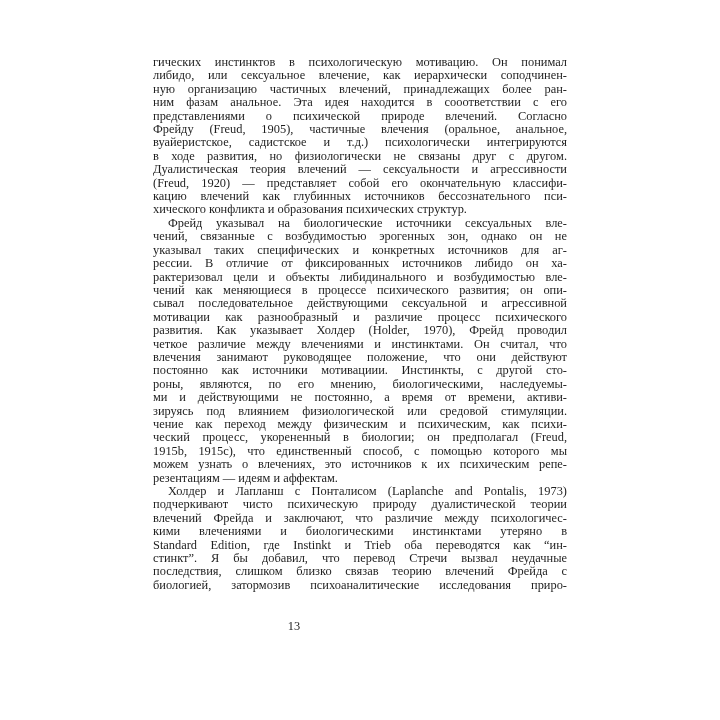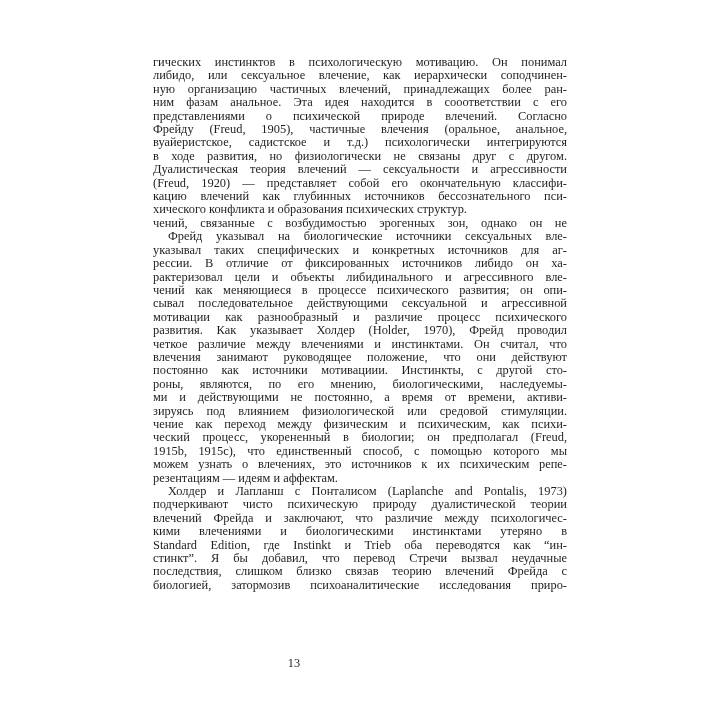--- a/index.html
+++ b/index.html
@@ -11,21 +11,21 @@
     position: absolute; left: 153px; top: 56px; width: 414px;
     font-size: 12.4px; line-height: 13.42px;
   }
   .line {
     display: block; white-space: nowrap; text-align: justify; text-align-last: justify;
     height: 13.42px; overflow: visible;
   }
   .line.last { text-align-last: left; }
   .line.indent { padding-left: 15px; }
   .page-number {
-    position: absolute; left: 0; width: 588px; top: 656px; text-align: center;
+    position: absolute; left: 0; width: 588px; top: 619px; text-align: center;
     font-size: 12.4px;
   }
 </style>
 </head>
 <body>
 
 <div class="page-text">
   <div>
     <span class="line">гических инстинктов в психологическую мотивацию. Он понимал</span>
     <span class="line">либидо, или сексуальное влечение, как иерархически соподчинен-</span>
@@ -34,25 +34,25 @@
     <span class="line">представлениями о психической природе влечений. Согласно</span>
     <span class="line">Фрейду (Freud, 1905), частичные влечения (оральное, анальное,</span>
     <span class="line">вуайеристское, садистское и т.д.) психологически интегрируются</span>
     <span class="line">в ходе развития, но физиологически не связаны друг с другом.</span>
     <span class="line">Дуалистическая теория влечений — сексуальности и агрессивности</span>
     <span class="line">(Freud, 1920) — представляет собой его окончательную классифи-</span>
     <span class="line">кацию влечений как глубинных источников бессознательного пси-</span>
     <span class="line last">хического конфликта и образования психических структур.</span>
   </div>
   <div>
+    <span class="line indent">Фрейд указывал на биологические источники сексуальных вле-</span>
     <span class="line">чений, связанные с возбудимостью эрогенных зон, однако он не</span>
-    <span class="line indent">Фрейд указывал на биологические источники сексуальных вле-</span>
     <span class="line">указывал таких специфических и конкретных источников для аг-</span>
     <span class="line">рессии. В отличие от фиксированных источников либидо он ха-</span>
-    <span class="line">рактеризовал цели и объекты либидинального и агрессивного вле-</span>
+    <span class="line">рактеризовал цели и объекты либидинального и возбудимостью вле-</span>
     <span class="line">чений как меняющиеся в процессе психического развития; он опи-</span>
     <span class="line">сывал последовательное действующими сексуальной и агрессивной</span>
     <span class="line">мотивации как разнообразный и различие процесс психического</span>
     <span class="line">развития. Как указывает Холдер (Holder, 1970), Фрейд проводил</span>
     <span class="line">четкое различие между влечениями и инстинктами. Он считал, что</span>
     <span class="line">влечения занимают руководящее положение, что они действуют</span>
     <span class="line">постоянно как источники мотивациии. Инстинкты, с другой сто-</span>
     <span class="line">роны, являются, по его мнению, биологическими, наследуемы-</span>
     <span class="line">ми и действующими не постоянно, а время от времени, активи-</span>
     <span class="line">зируясь под влиянием физиологической или средовой стимуляции.</span>

